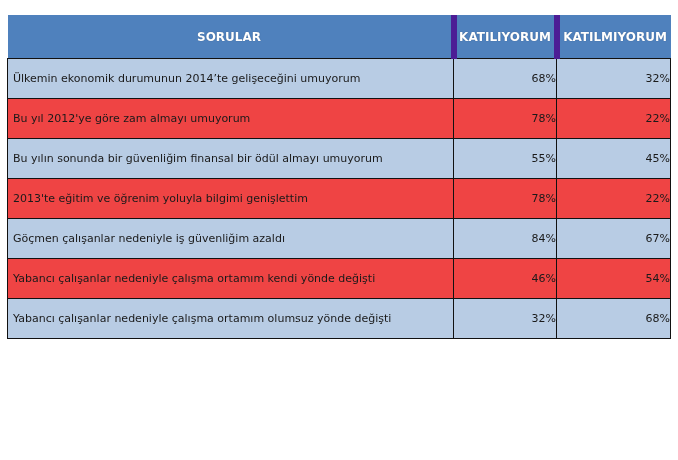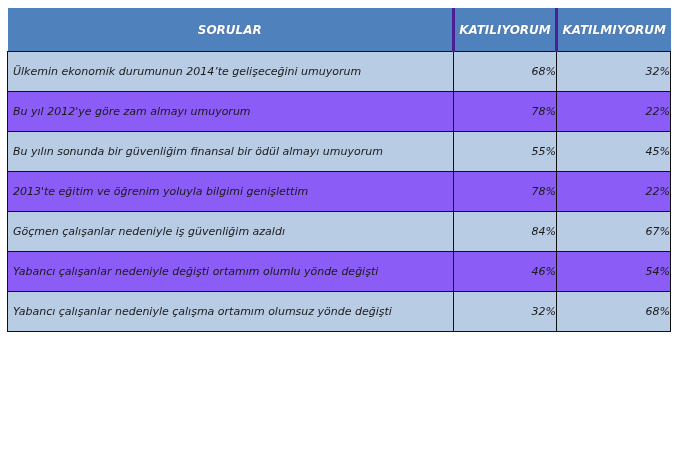--- a/index.html
+++ b/index.html
@@ -1,36 +1,36 @@
 <!DOCTYPE html>
 <html><head>
 <meta charset="utf-8">
 <style>
   html, body { margin: 0; padding: 0; background: #ffffff; }
   body { width: 678px; height: 460px; position: relative; overflow: hidden; font-family: "DejaVu Sans", sans-serif; }
   table.survey {
-    position: absolute; left: 7px; top: 8px;
-    width: 663px; border-collapse: collapse; table-layout: fixed; font-style: italic;
+    position: absolute; left: 7px; top: 15px;
+    width: 663px; border-collapse: collapse; table-layout: fixed;
   }
   table.survey col.c1 { width: 446px; }
   table.survey col.c2 { width: 103px; }
   table.survey col.c3 { width: 114px; }
   thead th {
     background: #4f81bd; color: #ffffff; height: 43px;
     font-weight: bold; font-size: 12px; text-align: center; vertical-align: middle;
-    border-left: 3px solid #4c1d95; padding: 0;
+    border-left: 6px solid #4c1d95; padding: 0;
     text-shadow: 0 0 1px rgba(0,0,0,0.35);
   }
   thead th:first-child { border-left: none; }
   tbody td {
     height: 39px; border: 1.5px solid #111111; font-size: 11px; color: #1a1a1a;
     vertical-align: middle; padding: 0;
   }
   tbody tr.odd td { background: #b8cce4; }
-  tbody tr.even td { background: #8b5cf6; }
+  tbody tr.even td { background: #ef4444; }
   td.q { text-align: left; padding-left: 5px; }
   td.v { text-align: right; }
 </style>
 </head>
 <body>
 
 <table class="survey">
   <colgroup>
       <col class="c1">
       <col class="c2">
@@ -63,21 +63,21 @@
       <td class="q">2013'te eğitim ve öğrenim yoluyla bilgimi genişlettim</td>
       <td class="v">78%</td>
       <td class="v">22%</td>
     </tr>
     <tr class="odd">
       <td class="q">Göçmen çalışanlar nedeniyle iş güvenliğim azaldı</td>
       <td class="v">84%</td>
       <td class="v">67%</td>
     </tr>
     <tr class="even">
-      <td class="q">Yabancı çalışanlar nedeniyle değişti ortamım olumlu yönde değişti</td>
+      <td class="q">Yabancı çalışanlar nedeniyle çalışma ortamım kendi yönde değişti</td>
       <td class="v">46%</td>
       <td class="v">54%</td>
     </tr>
     <tr class="odd">
       <td class="q">Yabancı çalışanlar nedeniyle çalışma ortamım olumsuz yönde değişti</td>
       <td class="v">32%</td>
       <td class="v">68%</td>
     </tr>
   </tbody>
 </table>

